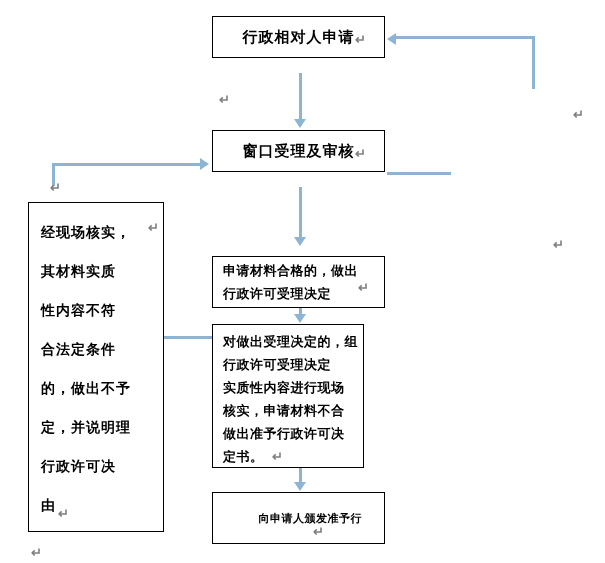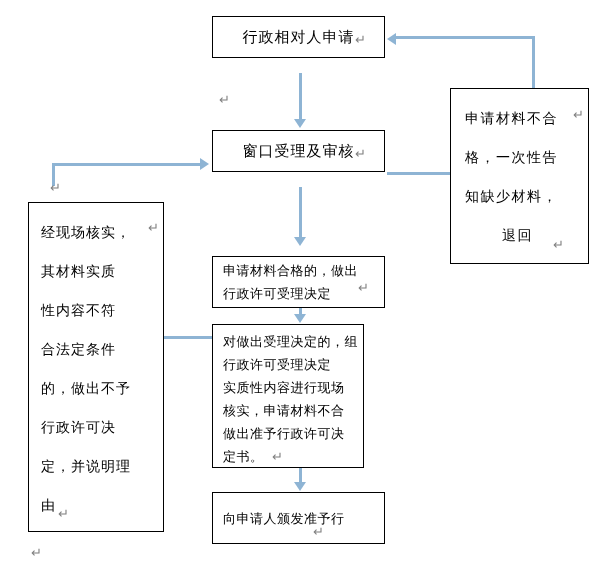--- a/index.html
+++ b/index.html
@@ -7,20 +7,21 @@
     padding: 0;
     background: #ffffff;
   }
   #canvas {
     position: relative;
     width: 605px;
     height: 563px;
     background: #ffffff;
     font-family: "Liberation Serif", "DejaVu Serif", serif;
     overflow: hidden;
+    font-weight: bold;
   }
   .node {
     position: absolute;
     box-sizing: border-box;
     border: 1px solid #000000;
     background: #ffffff;
     color: #000000;
     display: flex;
     flex-direction: column;
     justify-content: center;
@@ -80,24 +81,25 @@
     left: 212px; top: 324px; width: 152px; height: 144px;
     padding: 5px 6px 5px 10px;
     font-size: 13px;
     line-height: 23px;
     letter-spacing: 0.5px;
     justify-content: flex-start;
   }
   
   #node-issue {
     left: 212px; top: 492px; width: 173px; height: 52px;
-    padding: 4px 10px 4px 10px;
-    font-size: 13px;
+    padding: 4px 22px 4px 10px;
+    font-size: 11px;
     line-height: 23px;
     letter-spacing: 0.5px;
+    align-items: flex-end;
   }
 
   
   .conn {
     position: absolute;
     background: #8EB4D4;
     z-index: 1;
   }
   .conn.v { width: 3px; }
   .conn.h { height: 3px; }
@@ -164,35 +166,29 @@
   <div class="conn h" style="left:163px; top:336px; width:50px;"></div>
 
   <div class="node" id="node-apply">
     <span class="line">行政相对人申请</span>
   </div>
 
   <div class="node" id="node-accept">
     <span class="line">窗口受理及审核</span>
   </div>
 
-  <div class="node" id="node-reject">
-    <span class="line">申请材料不合</span>
-    <span class="line">格，一次性告</span>
-    <span class="line">知缺少材料，</span>
-    <span class="line last">退回</span>
-  </div>
 
   <div class="node" id="node-onsite">
     <span class="line">经现场核实，</span>
     <span class="line">其材料实质</span>
     <span class="line">性内容不符</span>
     <span class="line">合法定条件</span>
     <span class="line">的，做出不予</span>
+    <span class="line">定，并说明理</span>
     <span class="line">行政许可决</span>
-    <span class="line">定，并说明理</span>
     <span class="line">由</span>
   </div>
 
   <div class="node" id="node-qualified">
     <span class="line">申请材料合格的，做出</span>
     <span class="line">行政许可受理决定</span>
   </div>
 
   <div class="node" id="node-verify">
     <span class="line">对做出受理决定的，组</span>

